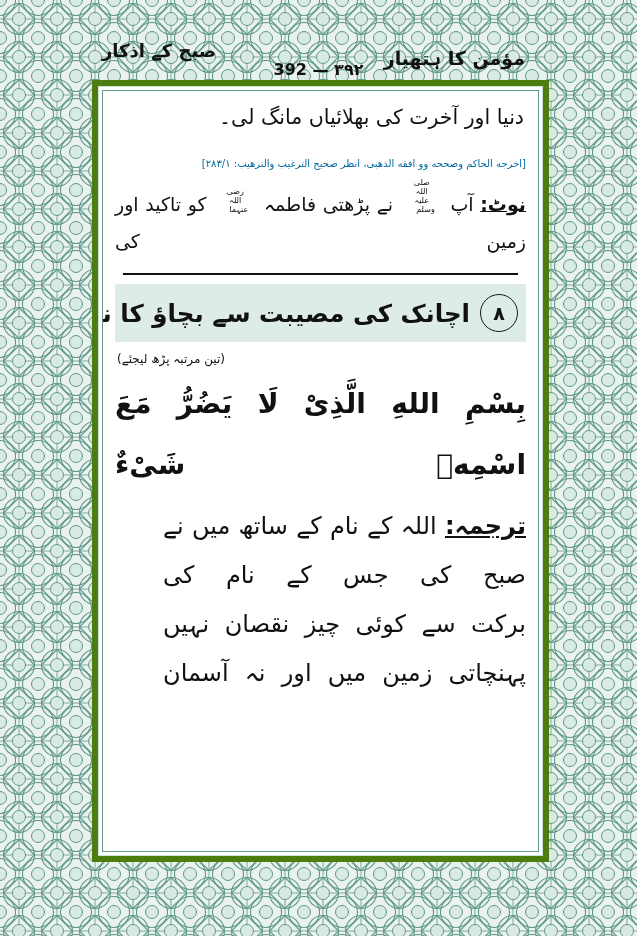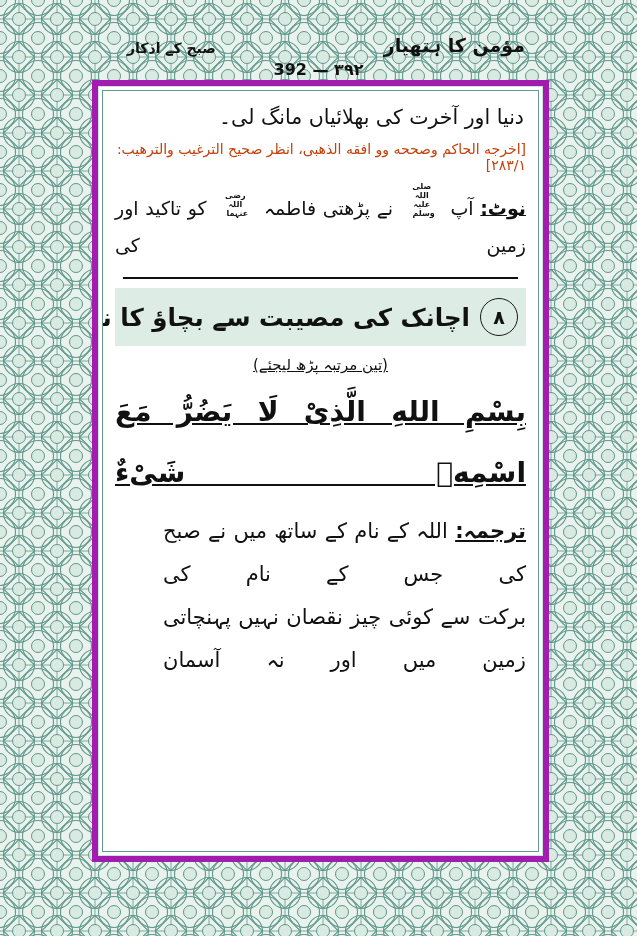--- a/index.html
+++ b/index.html
@@ -4,70 +4,70 @@
 <style>
   html,body { margin:0; padding:0; }
   .page {
     position:relative; width:637px; height:936px; overflow:hidden;
     background:#eaf2ee; font-family:"DejaVu Sans", sans-serif; color:#111;
   }
   .bg { position:absolute; top:0; left:0; display:block; }
 
   
   .runhead { position:absolute; top:34px; left:0; right:0; height:40px; font-weight:bold; }
-  .h-right { position:absolute; right:112px; top:0; font-size:19px; direction:rtl; }
-  .h-left  { position:absolute; left:127px; top:6px; font-size:14px; direction:rtl; }
+  .h-right { position:absolute; right:112px; top:13px; font-size:19px; direction:rtl; }
+  .h-left  { position:absolute; left:102px; top:6px; font-size:18px; direction:rtl; }
   .h-center{ position:absolute; left:50%; transform:translateX(-50%); top:8px;
              font-size:16px; letter-spacing:1px; direction:ltr;margin-top:18px; }
 
   
   .box {
     position:absolute; left:92px; top:80px; width:457px; height:782px;
-    box-sizing:border-box; border:6px solid #a21caf; background:#ffffff;
+    box-sizing:border-box; border:6px solid #4d7c0f; background:#ffffff;
     box-shadow: inset 0 0 0 1px #cfe2da;
   }
   .box-inner {
     position:absolute; top:4px; left:4px; right:4px; bottom:4px;
     border:1.5px solid #649c8a; direction:rtl; box-sizing:border-box;
     padding:8px 12px 6px 12px; overflow:hidden;
   }
 
   .intro { font-size:20.5px; text-align:right; line-height:1.6; margin:2px 2px 0; }
-  .ref-line { font-size:14px; color:#c2410c; margin:7px 0 0; }
+  .ref-line { font-size:10px; color:#0369a1; margin:24px 0 0; }
   .ref-right { text-align:right; }
 
   .note { font-size:19px; line-height:2.0; margin-top:9px; }
   .jline { text-align:justify; text-align-last:justify; text-justify:inter-word; }
   .note-l2 { display:flex; justify-content:space-between; align-items:baseline; }
   .note-ref { font-size:13.5px; white-space:nowrap; }
   .b { font-weight:bold;text-decoration:underline; }
 
   .hon {
     display:inline-block; font-size:8px; line-height:1.15; width:26px;
-    text-align:center; vertical-align:-2px; font-weight:bold; margin:0 9px;
+    text-align:center; vertical-align:-2px; font-weight:normal; margin:0 9px;
   }
 
   .rule { border:0; border-top:2.5px solid #101010; margin:13px 8px 9px; }
 
   .heading {
     background:#ddece5; min-height:58px; display:flex; align-items:center;
     justify-content:space-between; gap:10px; padding:3px 8px; box-sizing:border-box;
     font-weight:bold;
   }
   .circle-num {
     flex:0 0 auto; width:36px; height:36px; border:1.6px solid #1a1a1a;
     border-radius:50%; display:flex; align-items:center; justify-content:center;
     font-size:19px; background:transparent;
   }
   .heading-title { font-size:24.5px; white-space:nowrap; letter-spacing:0; }
 
-  .instruction { font-size:15px; text-align:center; margin:10px 2px 0;text-decoration:underline; }
+  .instruction { font-size:12px; text-align:left; margin:10px 2px 0; }
 
-  .dua { font-size:28px; font-weight:bold; line-height:2.15; margin:8px 0 0;text-decoration:underline; }
-  .translation { font-size:21px; line-height:2.05; margin-top:7px;margin-left:48px; }
+  .dua { font-size:28px; font-weight:bold; line-height:2.15; margin:8px 0 0; }
+  .translation { font-size:24px; line-height:2.05; margin-top:7px;margin-left:48px; }
 </style>
 </head>
 <body>
 
 <div class="page">
 
   <svg class="bg" width="637" height="936" xmlns="http://www.w3.org/2000/svg" aria-hidden="true">
     <defs>
       <pattern id="geo" width="38" height="38" patternUnits="userSpaceOnUse">
         <rect width="38" height="38" fill="#eaf2ee"></rect>

